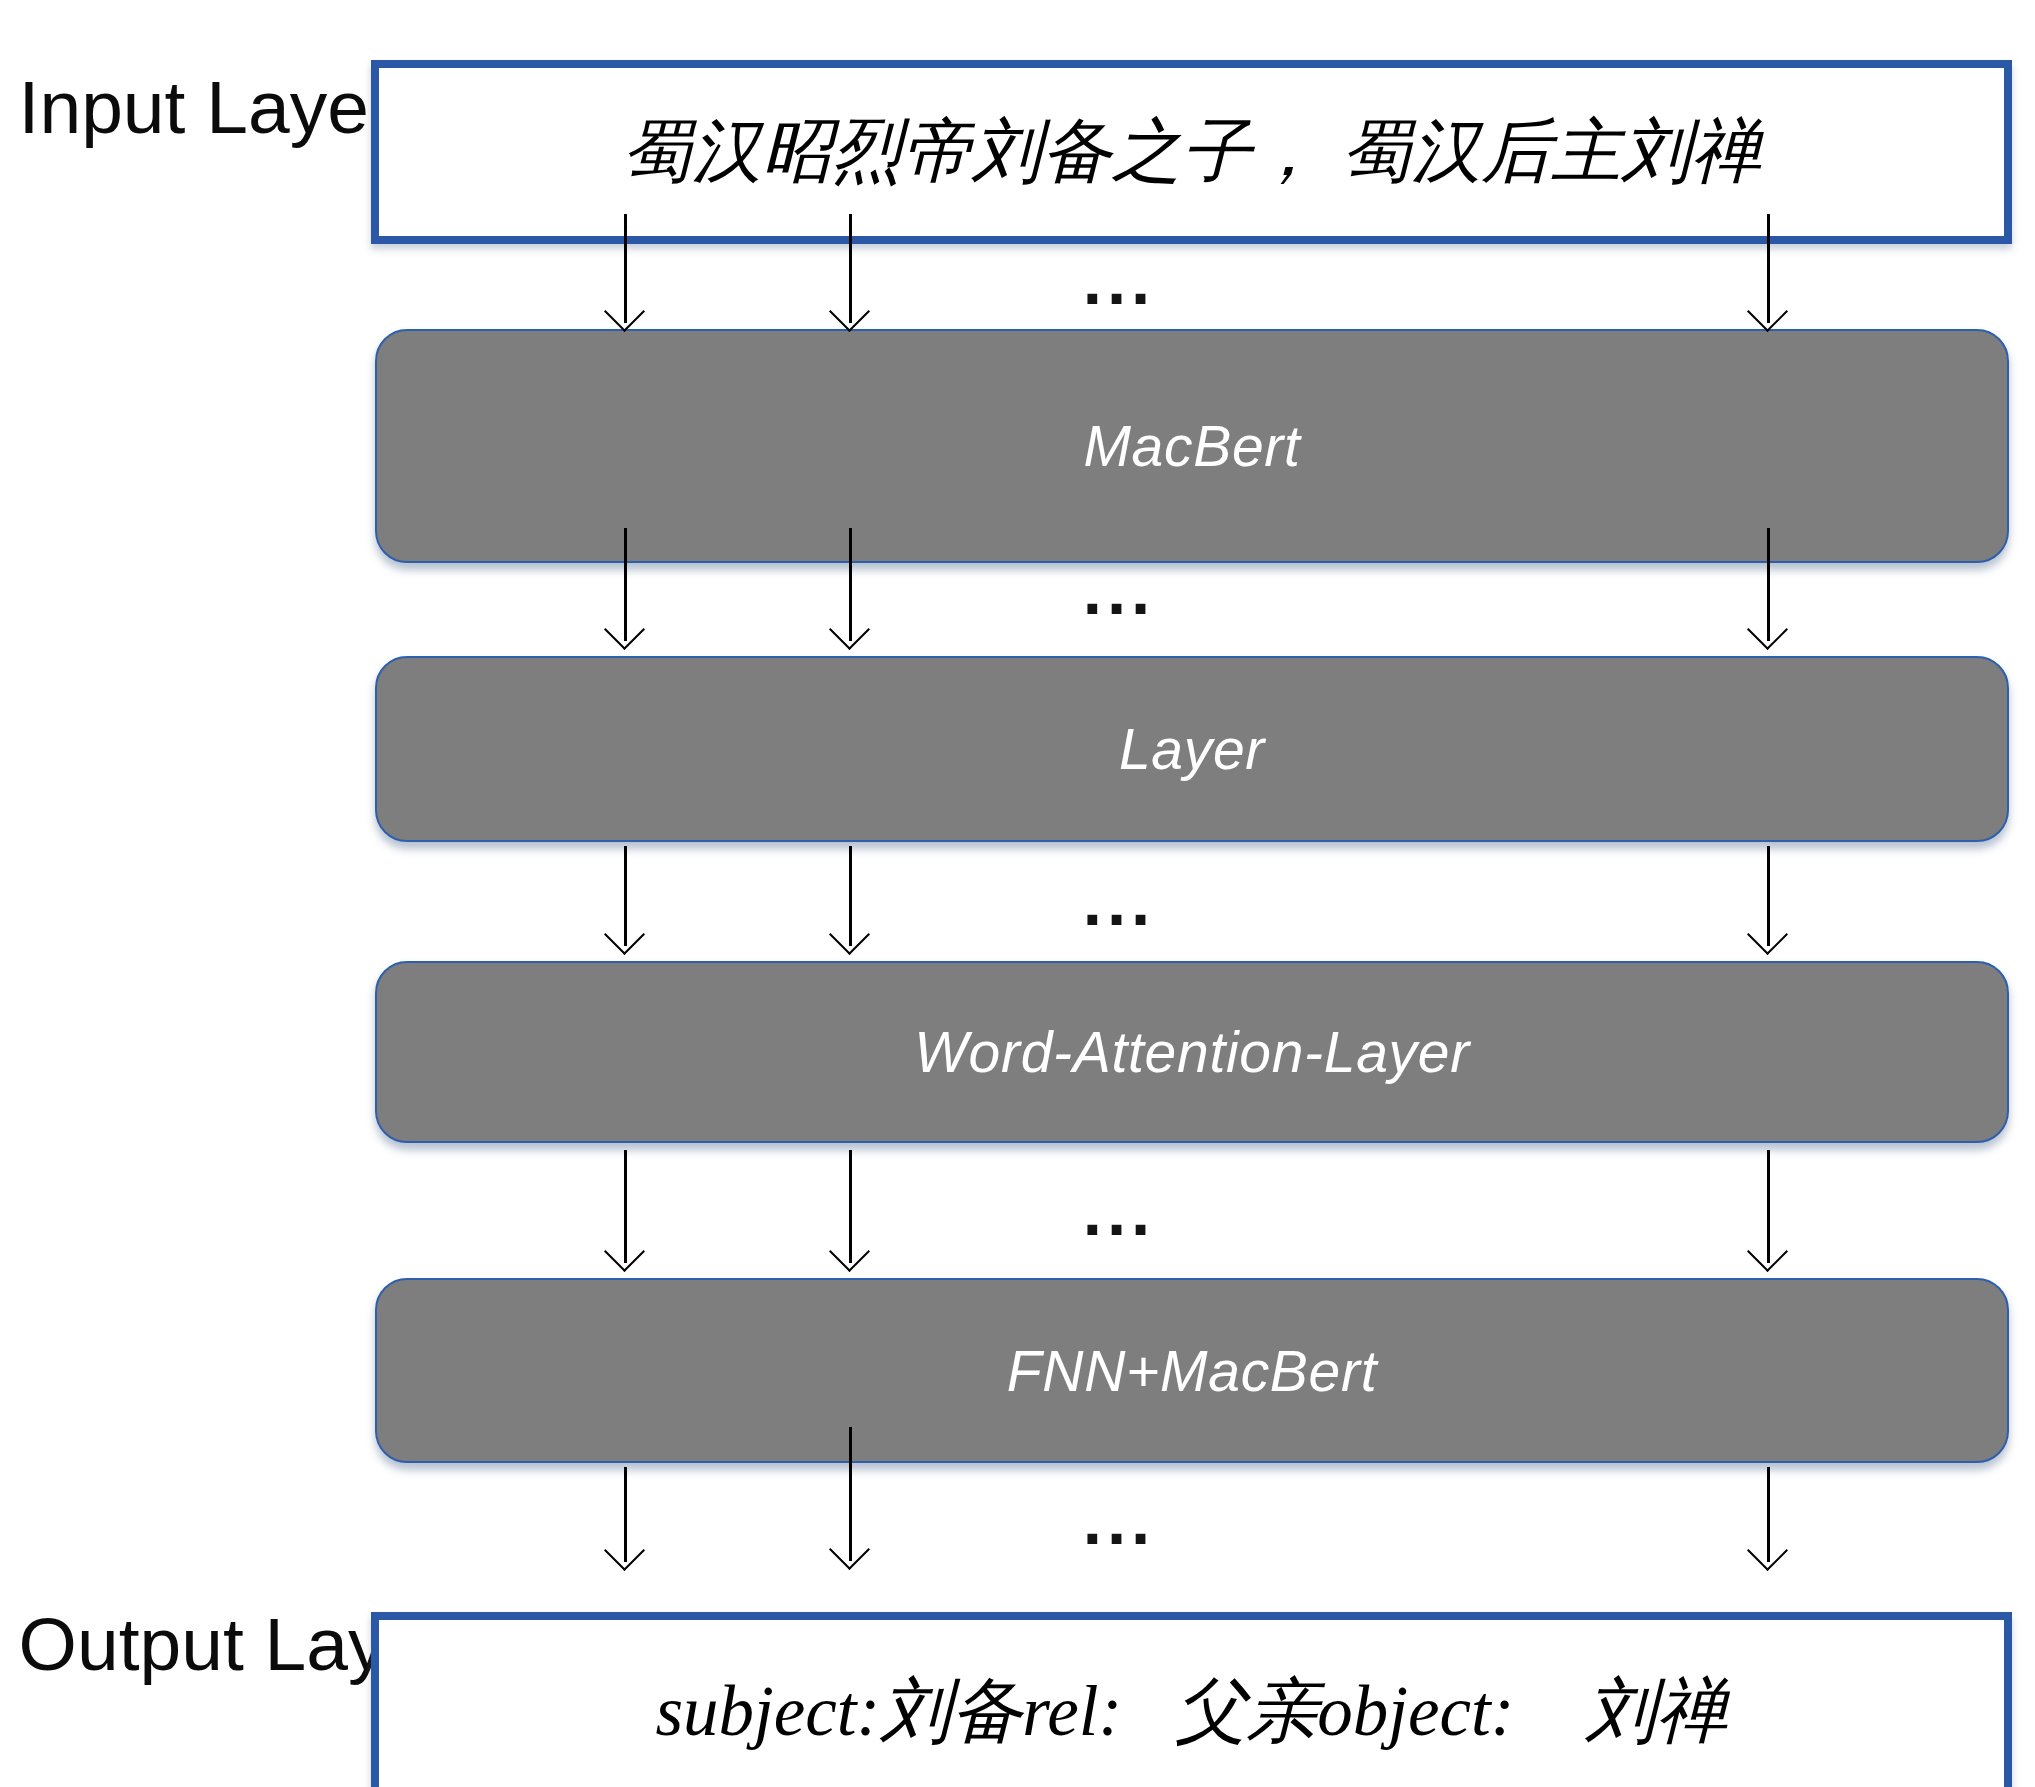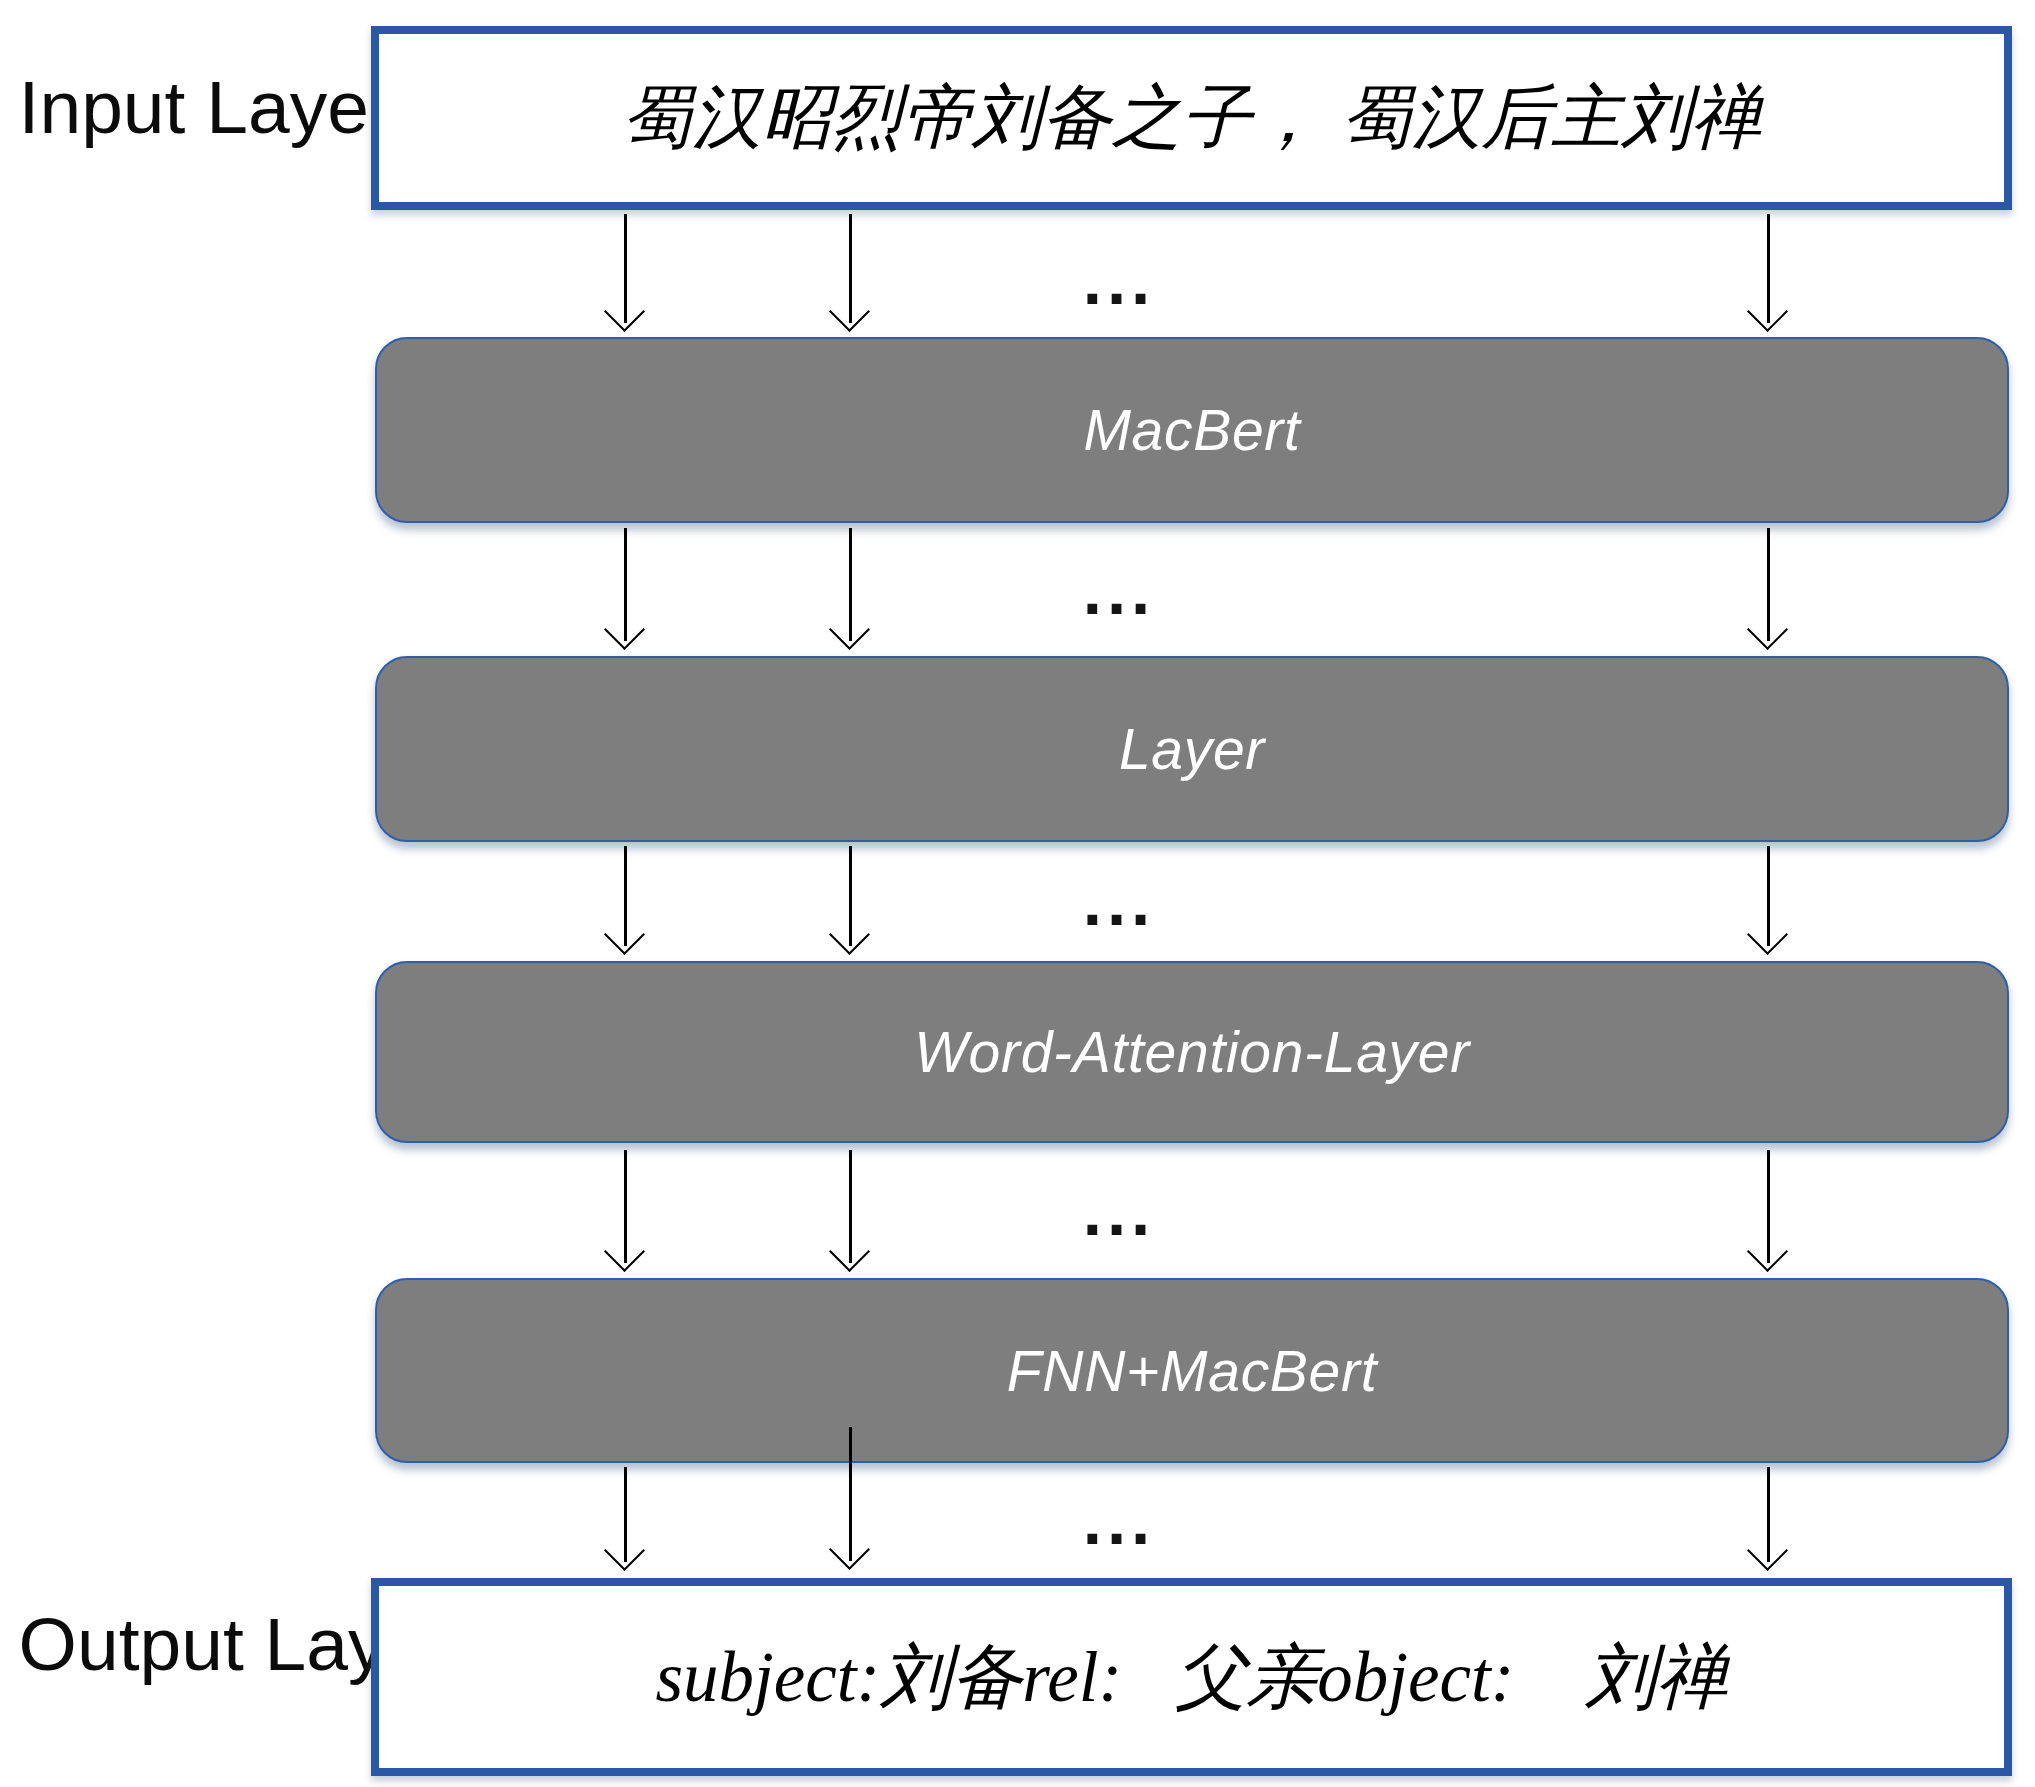--- a/index.html
+++ b/index.html
@@ -21,20 +21,21 @@
   .io-box{
     position:absolute;
     left:371px;
     width:1641px;
     box-sizing:border-box;
     background:#ffffff;
     border:8px solid #2a58a6;
     box-shadow:0 5px 7.2px rgba(96,118,150,0.35);
     display:flex;align-items:center;justify-content:center;
     z-index:1;
+    margin-top:34px;
   }
   .io-text{
     font-style:italic;
     color:#000000;
     white-space:pre;
     text-align:center;
   }
   .cjk-sans{
     font-family:"Liberation Sans",sans-serif;
     font-size:70px;
@@ -115,21 +116,21 @@
   <div class="arrow" style="left:830px;top:214px;height:118px">
       <i class="shaft"></i>
       <i class="head"></i>
     </div>
   <div class="arrow" style="left:1748px;top:214px;height:118px">
       <i class="shaft"></i>
       <i class="head"></i>
     </div>
   <div class="dots" style="left:1119px;top:280px">...</div>
 
-  <div class="gray-box" style="top:337px;height:186px">
+  <div class="gray-box" style="top:329px;height:234px">
     <span class="gray-label">MacBert</span>
   </div>
 
   <div class="arrow" style="left:605px;top:528px;height:122px">
       <i class="shaft"></i>
       <i class="head"></i>
     </div>
   <div class="arrow" style="left:830px;top:528px;height:122px">
       <i class="shaft"></i>
       <i class="head"></i>

